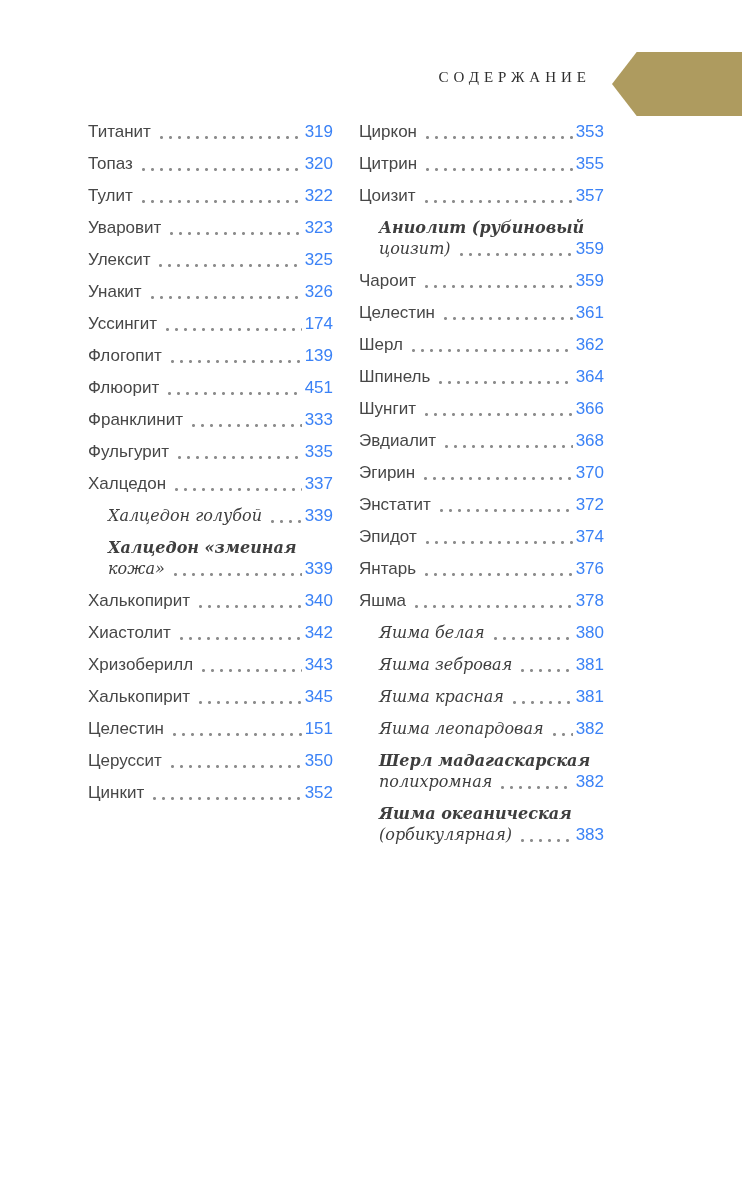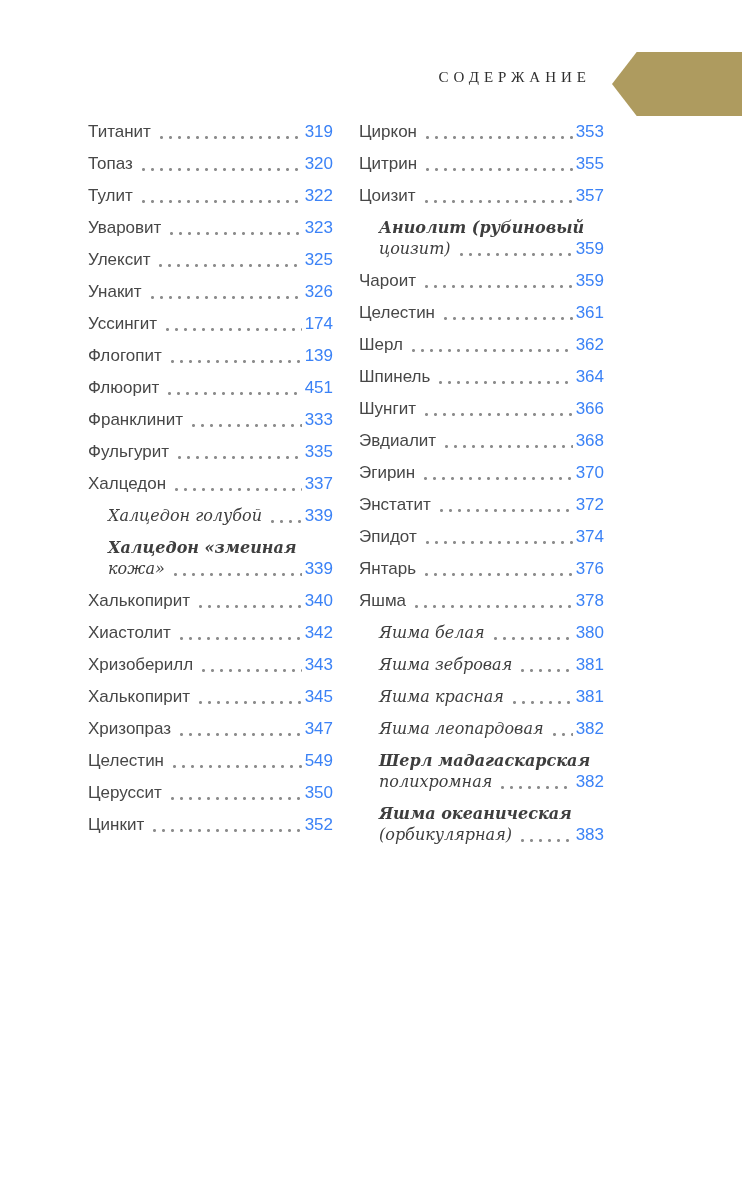--- a/index.html
+++ b/index.html
@@ -200,30 +200,23 @@
         </div>
         <div class="entry">
           <div class="row">
             <span class="name">Халькопирит</span>
             <span class="leader"></span>
             <span class="pagenum">345</span>
           </div>
         </div>
         <div class="entry">
           <div class="row">
-            <span class="name">Хризопраз</span>
-            <span class="leader"></span>
-            <span class="pagenum">347</span>
-          </div>
-        </div>
-        <div class="entry">
-          <div class="row">
             <span class="name">Целестин</span>
             <span class="leader"></span>
-            <span class="pagenum">549</span>
+            <span class="pagenum">151</span>
           </div>
         </div>
         <div class="entry">
           <div class="row">
             <span class="name">Церуссит</span>
             <span class="leader"></span>
             <span class="pagenum">350</span>
           </div>
         </div>
         <div class="entry">

